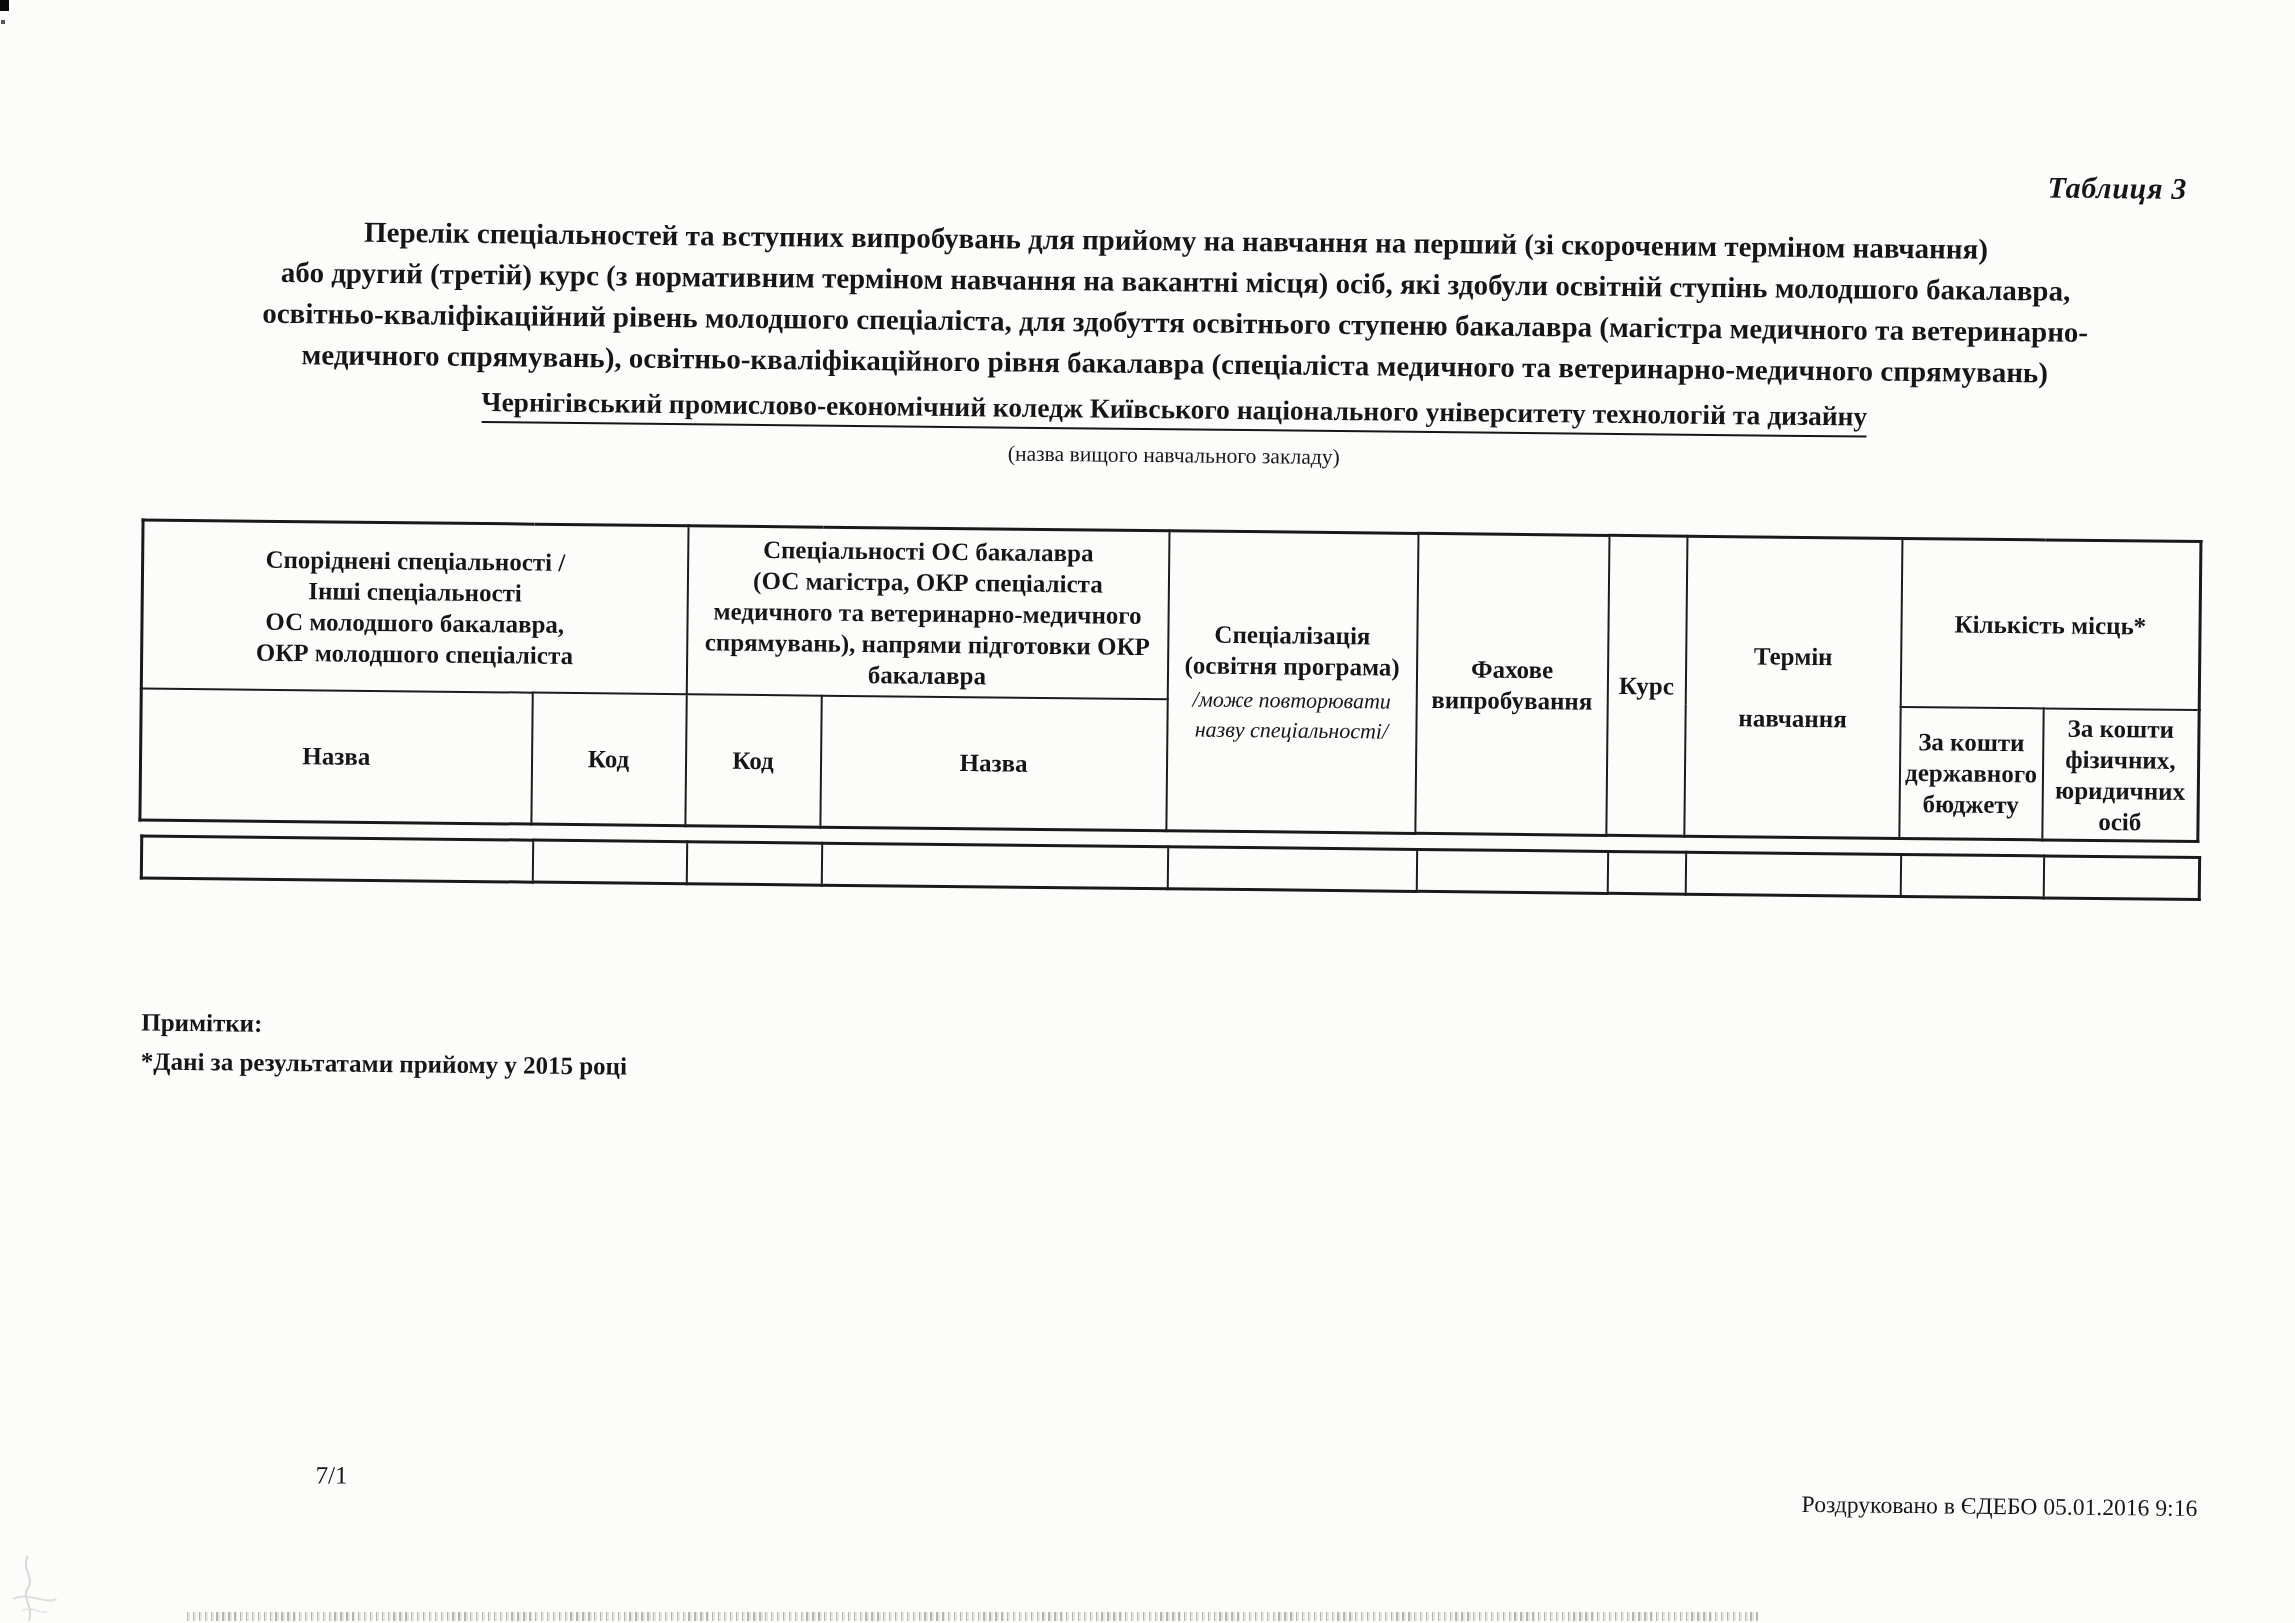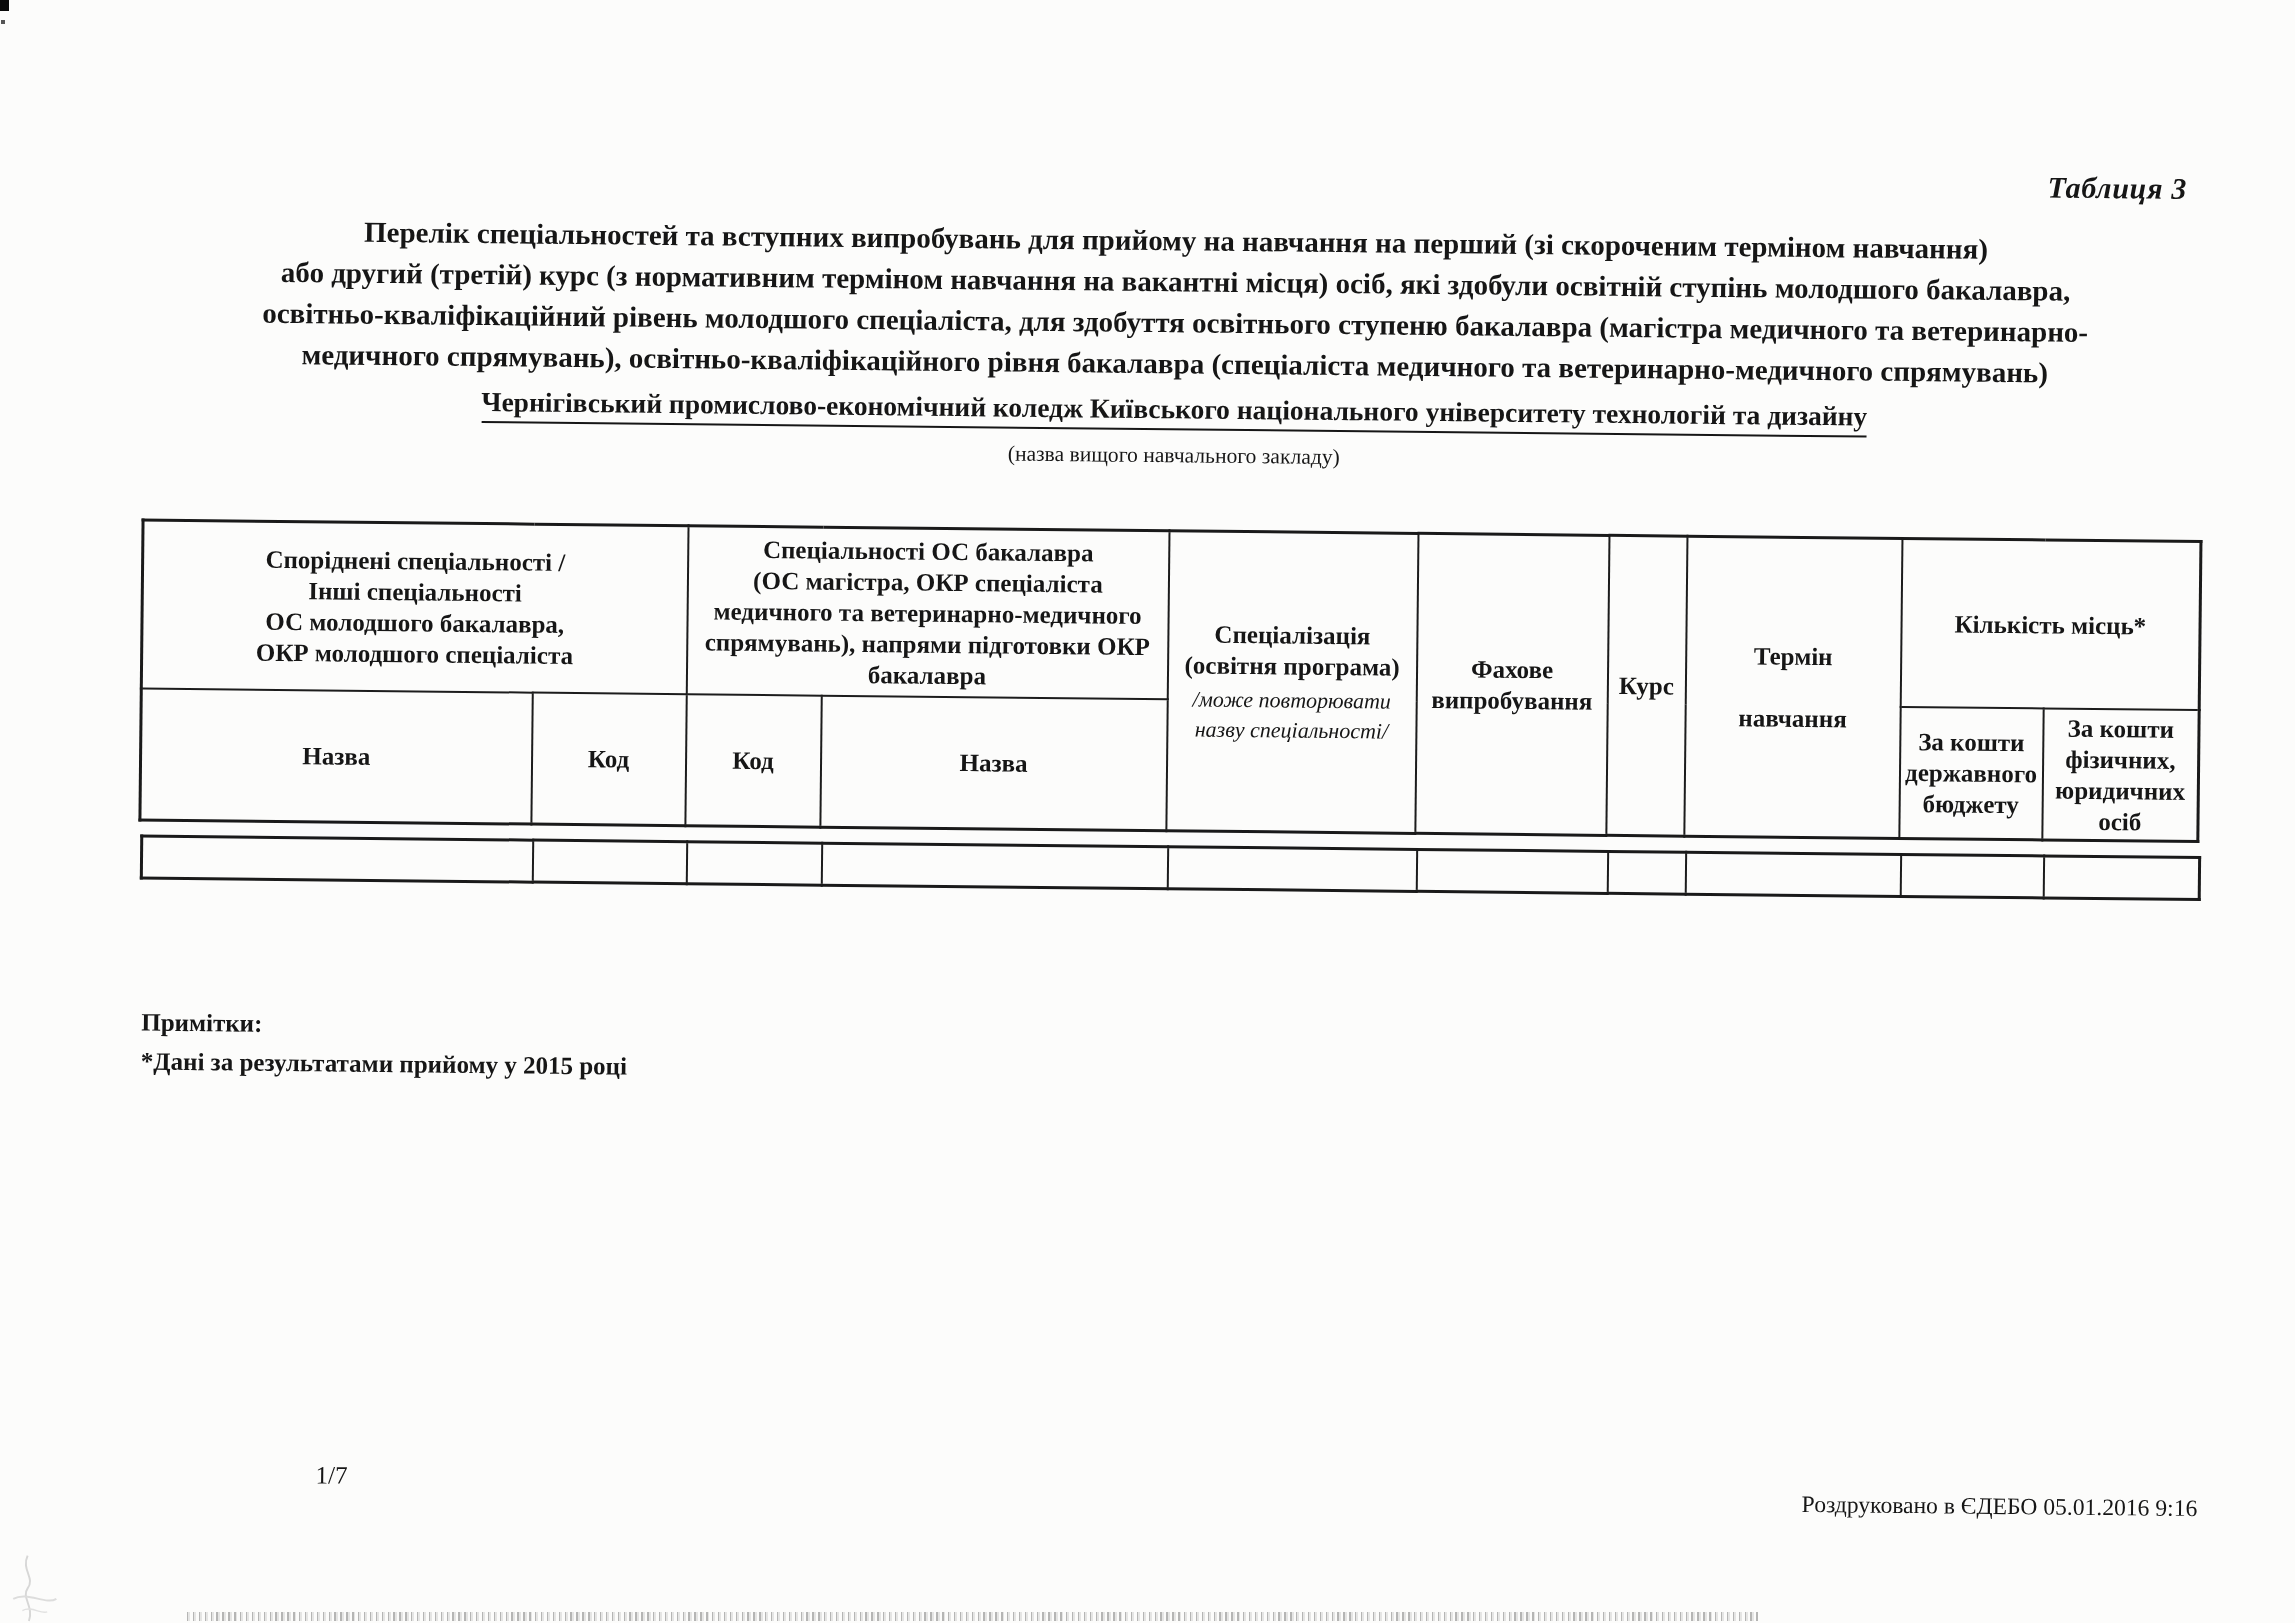--- a/index.html
+++ b/index.html
@@ -174,21 +174,21 @@
     </tr>
   </tbody>
     </table>
 
   <div class="notes">
     <div>Примітки:</div>
     <div class="note-text">*Дані за результатами прийому у 2015 році</div>
   </div>
 
   <div class="footer-line">
-    <span class="pageno">1/7</span>
+    <span class="pageno">7/1</span>
     <span class="printed">Роздруковано в ЄДЕБО  05.01.2016 9:16</span>
   </div>
 
 </div>
 
 <div class="corner-mark"></div>
 <div class="corner-speck"></div>
 <div class="bottom-band"></div>
 <svg class="scribble" width="85" height="72" viewBox="0 0 130 110">
   <path d="M30 4 C 20 26, 42 38, 30 54 C 20 68, 40 82, 32 104" fill="none" stroke="#b9b9b9" stroke-width="3"></path>

